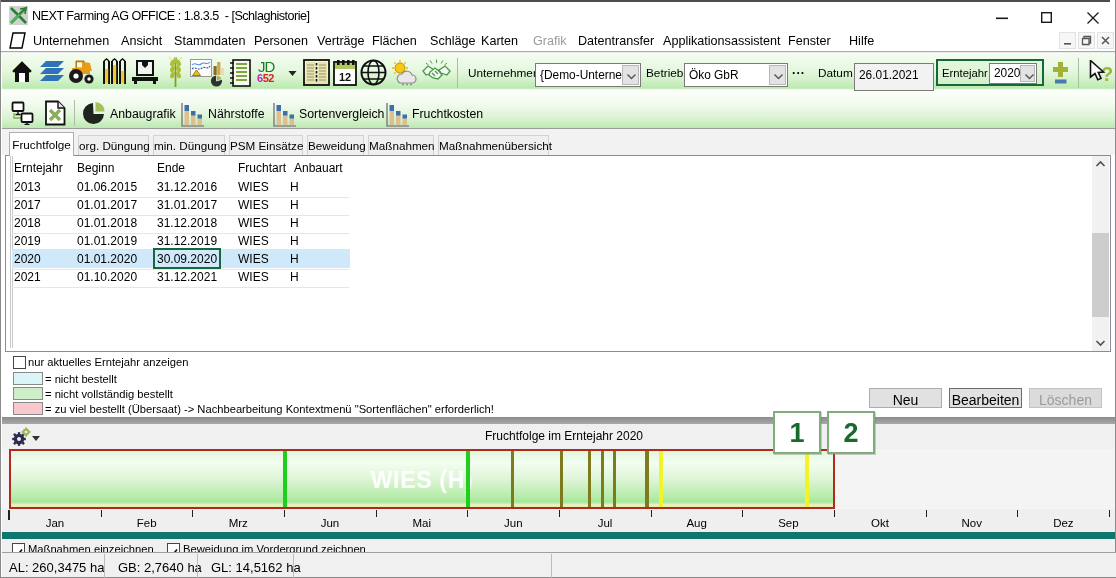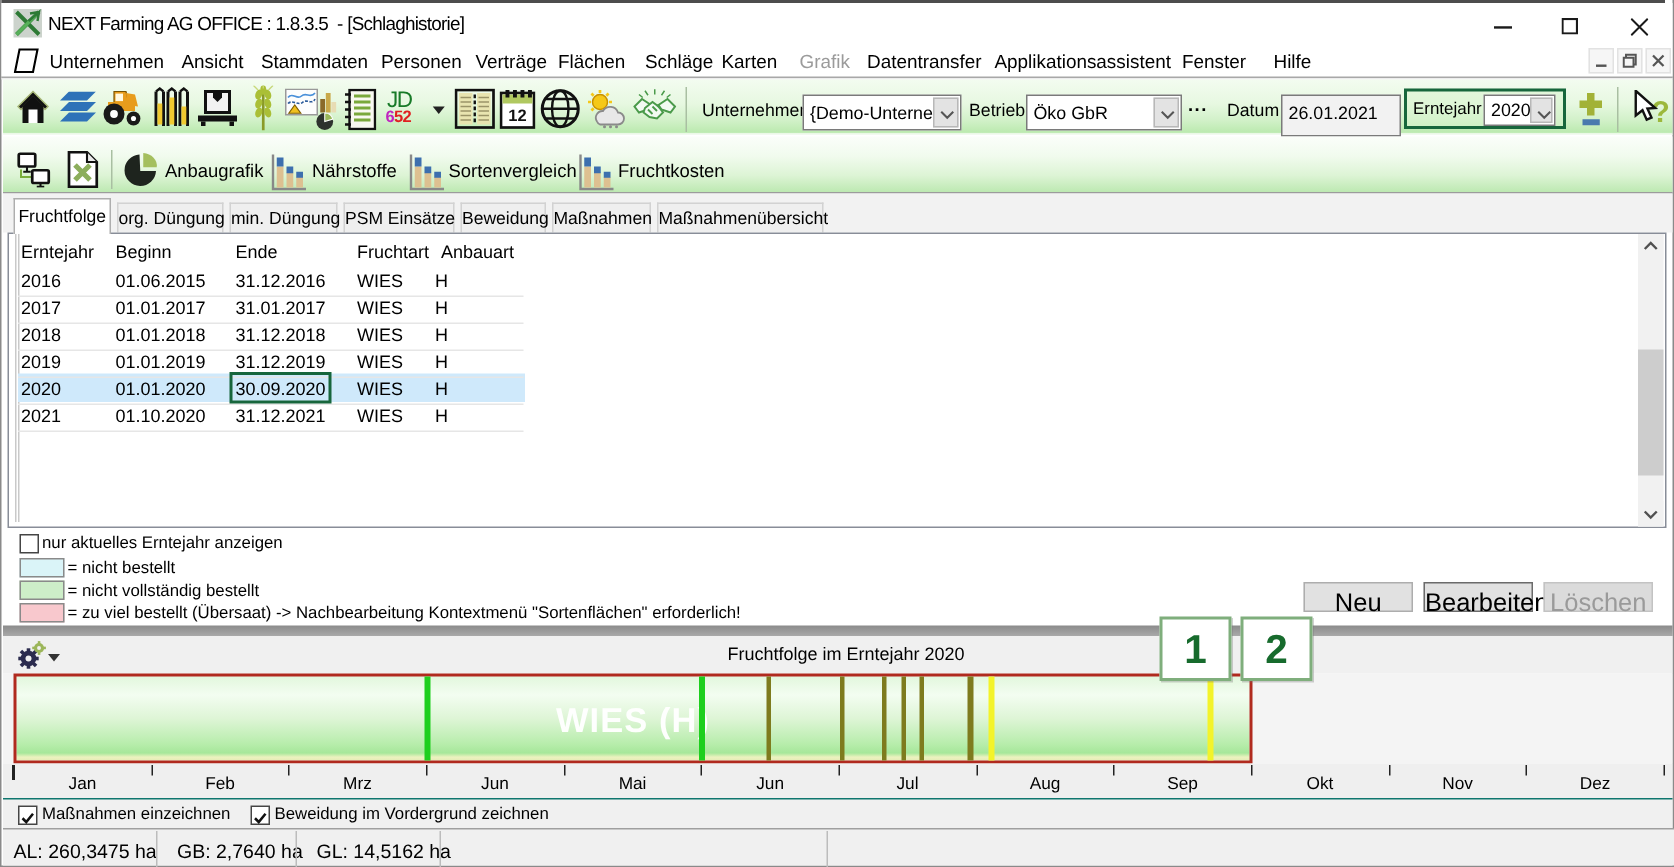--- a/index.html
+++ b/index.html
@@ -44,33 +44,33 @@
 #vline1{position:absolute;left:4px;top:0;width:1px;height:192px;background:#c9c9c9}
 #vline2{position:absolute;left:6px;top:0;width:1px;height:192px;background:#c9c9c9}
 
 #sbar{position:absolute;right:1px;top:0;width:17px;height:195px;background:#f1f1f1}
 #sthumb{position:absolute;left:0;top:77px;width:17px;height:84px;background:#cdcdcd}
 .sarr{position:absolute;left:0;width:17px;height:17px;background:#f1f1f1;color:#555}
 
 .legendbox{position:absolute;left:12px;width:30px;height:13px;border:1px solid #8a8a8a}
 .ltext{position:absolute;left:44px;font-size:11.2px;color:#000;white-space:nowrap}
 .chk{position:absolute;width:13px;height:13px;background:#fff;border:1px solid #454545}
-.btn{position:absolute;top:388px;width:73px;height:20px;background:#e1e1e1;border:1px solid #adadad;font-size:17px;color:#000;text-align:center;padding-top:3px}
+.btn{position:absolute;top:388px;width:73px;height:20px;background:#e1e1e1;border:1px solid #adadad;font-size:14px;color:#000;text-align:center;padding-top:3px}
 
 #graybar{position:absolute;left:1px;top:417px;width:1113px;height:7px;background:linear-gradient(180deg,#8b8b8b,#a9a9a9)}
 #chartstrip{position:absolute;left:1px;top:424px;width:1113px;height:25px;background:#f0f0f0}
 #charttitle{position:absolute;left:6px;top:429px;width:1114px;text-align:center;font-size:12px;color:#000}
 #chart{position:absolute;left:8px;top:449px;width:826px;height:60px;border:2px solid #b02a1e;
  background:linear-gradient(180deg,#e2f7dd 0%,#f3fdf1 22%,#def5d6 50%,#b8edac 80%,#a6e79a 91%,#ecf2bf 96%,#e5ecb6 100%)}
 #wies{position:absolute;left:0;top:16px;width:822px;text-align:center;font-size:23px;font-weight:bold;color:rgba(255,255,255,0.97);letter-spacing:0.7px}
 .cline{position:absolute;top:0;height:56px}
 #axis{position:absolute;left:1px;top:509px;width:1113px;height:23px;background:#efefef}
 .tick{position:absolute;top:1px;width:1px;height:7px;background:#222}
 .mlabel{position:absolute;top:8px;width:92px;text-align:center;font-size:11.5px;color:#000}
-#chkrow{position:absolute;left:1px;top:532px;width:1113px;height:20px;background:#f0f0f0;border-top:1px solid #0f766e}
+#chkrow{position:absolute;left:1px;top:532px;width:1113px;height:20px;background:#f0f0f0;border-top:7px solid #0f766e}
 #statusbar{position:absolute;left:1px;top:552px;width:1114px;height:25px;background:#f0f0f0;border-top:1px solid #9f9f9f}
 .ssep{position:absolute;top:1px;width:1px;height:24px;background:#bcbcbc}
 .stext{position:absolute;top:7px;font-size:13px;color:#000}
 
 .callout{position:absolute;top:411px;width:48px;height:43px;background:#fff;border:2px solid #7fae7c;z-index:10;
  text-align:center;font-size:27px;font-weight:bold;color:#176b2d;padding-top:5px;box-shadow:1px 1px 0 rgba(120,120,120,.35)}
 </style>
 </head>
 <body>
 <div id="win">
@@ -391,21 +391,21 @@
 <div id="gridpanel">
   <div id="vline1"></div>
       <div id="vline2"></div>
   <div class="gh" style="left:8px">Erntejahr</div>
   <div class="gh" style="left:71px">Beginn</div>
   <div class="gh" style="left:151px">Ende</div>
   <div class="gh" style="left:232px">Fruchtart</div>
   <div class="gh" style="left:288px">Anbauart</div>
   <div id="selrow"></div>
   <div id="gridrows">
-        <div class="gc" style="left:8px;top:24px">2016</div>
+        <div class="gc" style="left:8px;top:24px">2013</div>
         <div class="gc" style="left:71px;top:24px">01.06.2015</div>
         <div class="gc" style="left:151px;top:24px">31.12.2016</div>
         <div class="gc" style="left:232px;top:24px">WIES</div>
         <div class="gc" style="left:284px;top:24px">H</div>
         <div class="rowline" style="top:41px"></div>
 <div class="gc" style="left:8px;top:42px">2017</div>
         <div class="gc" style="left:71px;top:42px">01.01.2017</div>
         <div class="gc" style="left:151px;top:42px">31.01.2017</div>
         <div class="gc" style="left:232px;top:42px">WIES</div>
         <div class="gc" style="left:284px;top:42px">H</div>

